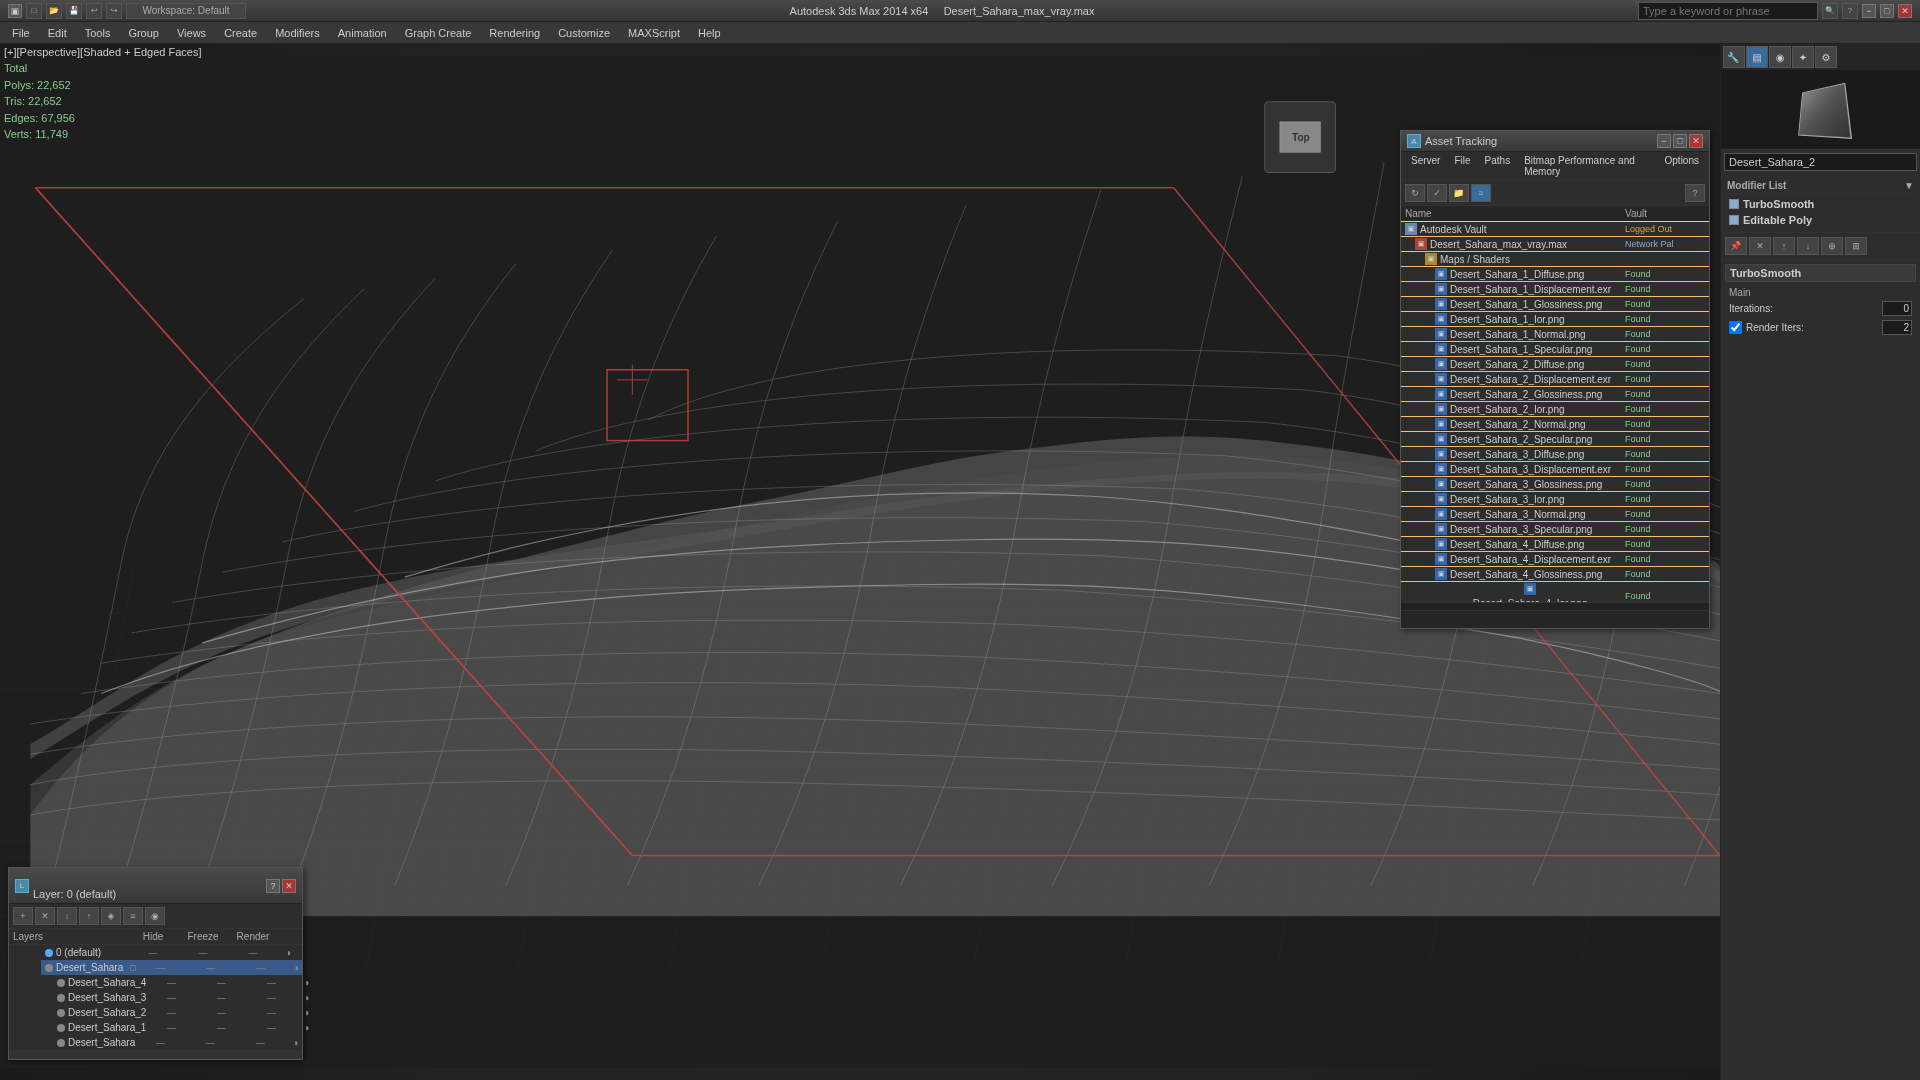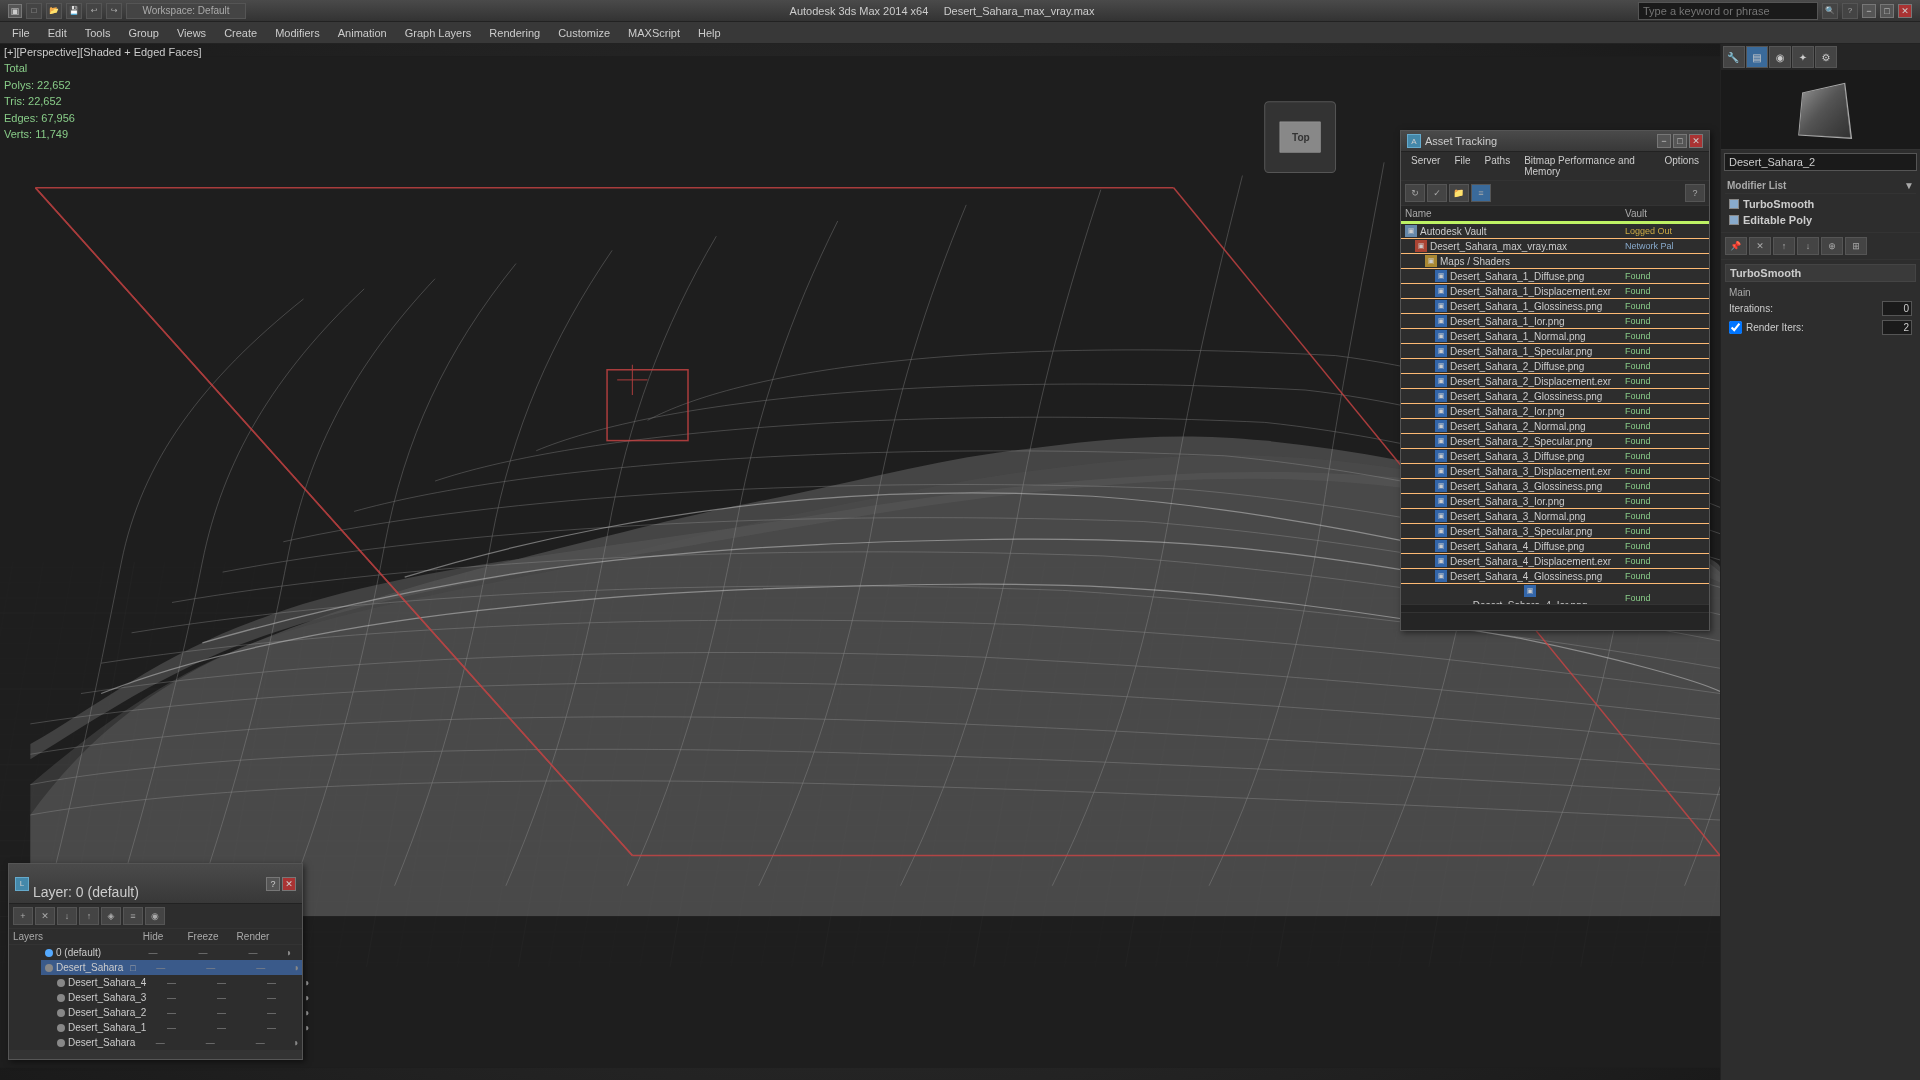--- a/index.html
+++ b/index.html
@@ -105,21 +105,21 @@
       z-index: 20;
     }
     #layers-titlebar {
       background: linear-gradient(to bottom, #4a4a4a, #383838);
       padding: 3px 6px;
       display: flex;
       align-items: center;
       justify-content: space-between;
       border-bottom: 1px solid #222;
     }
-    #layers-titlebar span { font-size: 14px; color: #cccccc; margin-top: 17px; }
+    #layers-titlebar span { font-size: 11px; color: #cccccc; margin-top: 17px; }
     #layers-toolbar { display: flex; gap: 2px; padding: 3px 4px; border-bottom: 1px solid #333; }
     .layer-tb-btn { width: 20px; height: 18px; background: #444; border: 1px solid #555; display: flex; align-items: center; justify-content: center; font-size: 9px; color: #aaa; cursor: pointer; }
     #layers-header { display: grid; grid-template-columns: 1fr 50px 50px 50px 20px; padding: 2px 4px; font-size: 10px; color: #aaaaaa; border-bottom: 1px solid #333; }
     .layer-row { display: grid; grid-template-columns: 1fr 50px 50px 50px 20px; padding: 2px 4px; font-size: 10px; align-items: center; margin-left: 32px; }
     .layer-row.selected { background: #3a5a8a; }
     .layer-name { display: flex; align-items: center; gap: 3px; }
     .layer-dot { width: 8px; height: 8px; border-radius: 50%; background: #888; }
     .layer-dot.active { background: #55aaff; }
     .layer-cell { text-align: center; color: #888; font-size: 9px; }
     .layer-scroll { overflow-x: auto; border-top: 1px solid #333; }
@@ -146,21 +146,21 @@
       justify-content: space-between;
       border-bottom: 1px solid #222;
     }
     #asset-titlebar span { font-size: 11px; color: #cccccc; }
     #asset-title-btns { display: flex; gap: 2px; }
     #asset-menu-bar { display: flex; gap: 2px; padding: 2px 4px; border-bottom: 1px solid #333; }
     .asset-menu { font-size: 10px; color: #cccccc; padding: 1px 6px; cursor: pointer; }
     #asset-toolbar { display: flex; gap: 2px; padding: 3px 4px; border-bottom: 1px solid #333; align-items: center; justify-content: space-between; }
     .asset-tb-btn { width: 20px; height: 18px; background: #444; border: 1px solid #555; display: flex; align-items: center; justify-content: center; font-size: 9px; color: #aaa; cursor: pointer; }
     .asset-tb-btn.active { background: #3a6a9a; }
-    #asset-table-header { display: grid; grid-template-columns: 1fr 80px; padding: 2px 4px; font-size: 10px; color: #aaaaaa; border-bottom: 3px solid #bef264; background: #252525; }
+    #asset-table-header { display: grid; grid-template-columns: 1fr 80px; padding: 2px 4px; font-size: 10px; color: #aaaaaa; border-bottom: 1px solid #bef264; background: #252525; }
     .asset-row { display: grid; grid-template-columns: 1fr 80px; padding: 1px 4px; font-size: 10px; align-items: center; border-bottom: 1px solid #fdba74; }
     .asset-name { display: flex; align-items: center; gap: 3px; overflow: hidden; white-space: nowrap; text-overflow: ellipsis; }
     .asset-icon { width: 12px; height: 12px; background: #6688aa; flex-shrink: 0; display: flex; align-items: center; justify-content: center; font-size: 7px; }
     .asset-status { font-size: 9px; color: #aaaaaa; white-space: nowrap; overflow: hidden; text-overflow: ellipsis; }
     .status-found { color: #88cc88; }
     .status-logged-out { color: #ccaa44; }
     .status-network { color: #88aacc; }
     #asset-scrollbar { height: 8px; background: #222; border-top: 1px solid #333; }
     #asset-bottom { height: 18px; background: #252525; border-top: 1px solid #333; }
   </style>
@@ -194,21 +194,21 @@
 
 <div id="menu-bar">
   <div class="menu-item">File</div>
   <div class="menu-item">Edit</div>
   <div class="menu-item">Tools</div>
   <div class="menu-item">Group</div>
   <div class="menu-item">Views</div>
   <div class="menu-item">Create</div>
   <div class="menu-item">Modifiers</div>
   <div class="menu-item">Animation</div>
-  <div class="menu-item">Graph Layers</div>
+  <div class="menu-item">Graph Create</div>
   <div class="menu-item">Rendering</div>
   <div class="menu-item">Customize</div>
   <div class="menu-item">MAXScript</div>
   <div class="menu-item">Help</div>
 </div>
 
 <div id="main-layout">
 
   <div id="viewport-area">
     <div id="viewport-label">[+][Perspective][Shaded + Edged Faces]</div>

